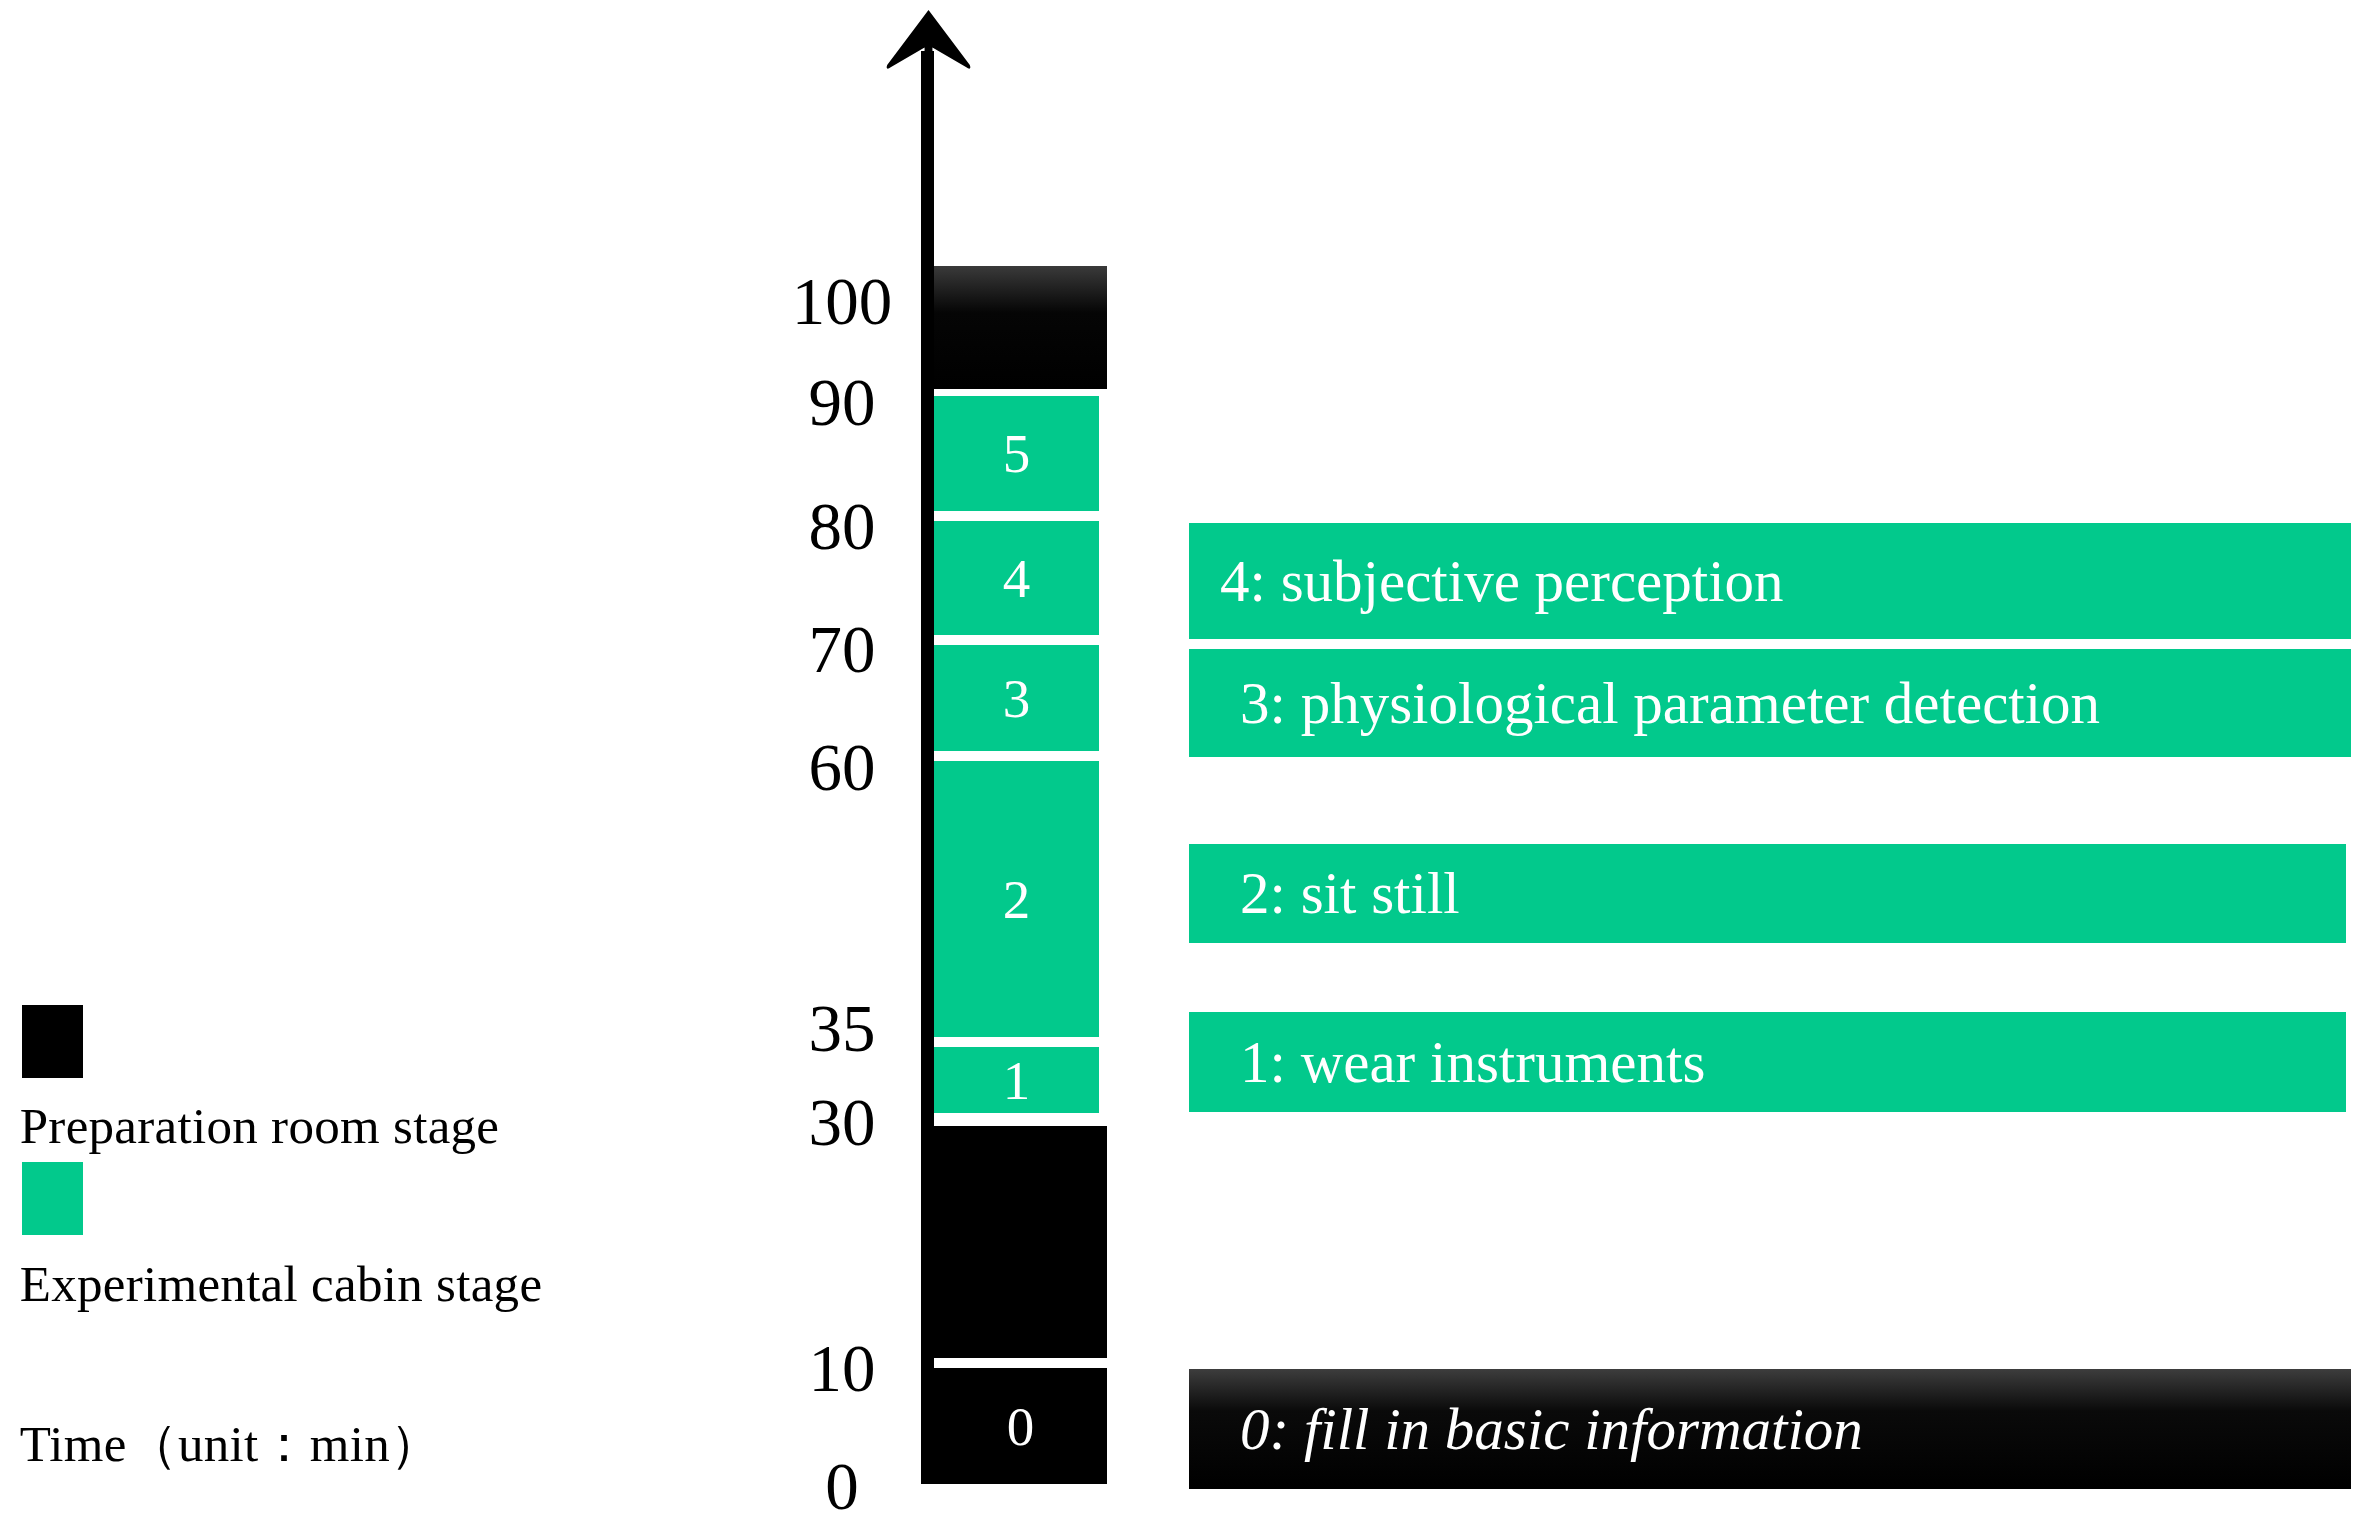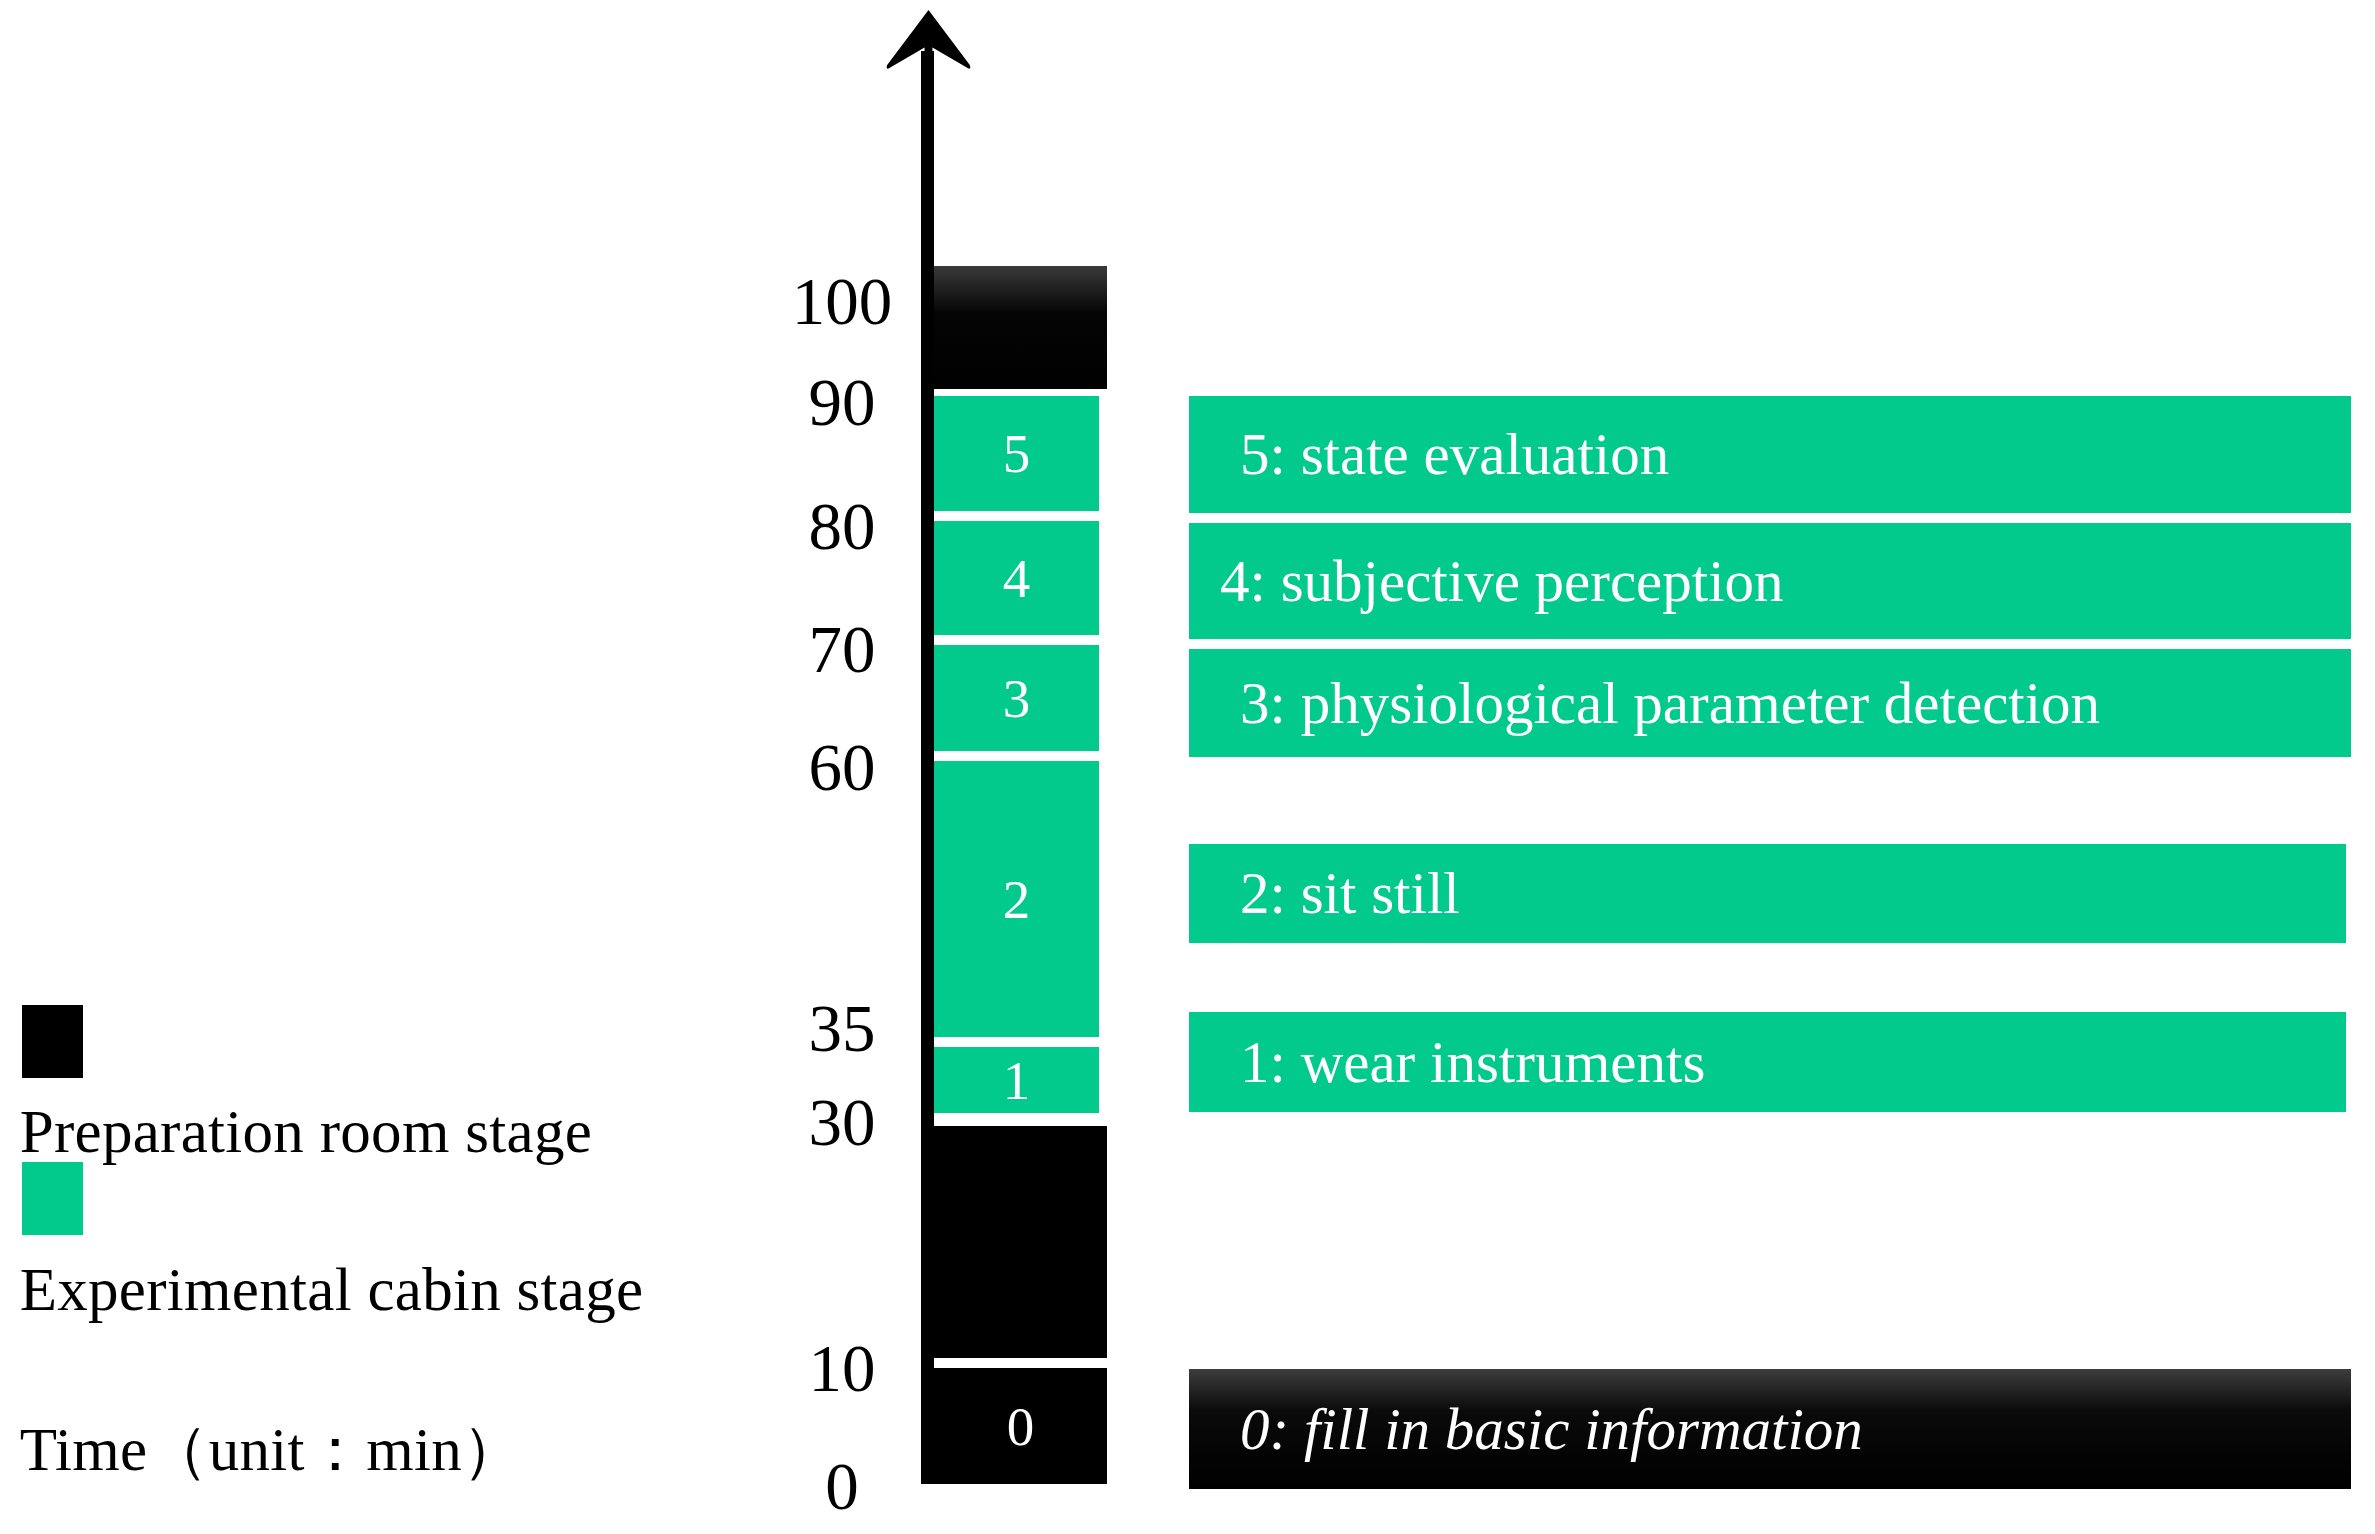--- a/index.html
+++ b/index.html
@@ -22,21 +22,21 @@
   .legend-swatch {
     position: absolute;
     width: 61px;
     height: 73px;
   }
   .legend-swatch.black { background: #000000; }
   .legend-swatch.green { background: #02C98C; }
 
   .legend-label {
     position: absolute;
-    font-size: 61px;
+    font-size: 51px;
     line-height: 1;
     white-space: nowrap;
     letter-spacing: 0.3px;
   }
 
   #legend-swatch-prep   { left: 2px;  top: 1005px; }
   #legend-label-prep    { left: 0px;  top: 1101px; }
   #legend-swatch-cabin  { left: 2px;  top: 1162px; }
   #legend-label-cabin   { left: 0px;  top: 1259px; }
   #legend-label-time    { left: 0px;  top: 1419px; }
@@ -178,21 +178,20 @@
 
   <div class="seg green" style="top:1047px; height:66px;">1</div>
 
   <div class="seg black" style="top:1126px; height:232px;"></div>
 
   <div class="seg black" style="top:1368px; height:116px;">0</div>
 </div>
 
 <div id="desc-bars">
 
-  <div class="desc-bar green" style="top:396px; height:117px; width:1162px;">5: state evaluation</div>
 
   <div class="desc-bar green" style="top:523px; height:116px; width:1162px;padding-left:31px;">4: subjective perception</div>
 
   <div class="desc-bar green" style="top:649px; height:108px; width:1162px;">3: physiological parameter detection</div>
 
   <div class="desc-bar green" style="top:844px; height:99px; width:1157px;">2: sit still</div>
 
   <div class="desc-bar green" style="top:1012px; height:100px; width:1157px;">1: wear instruments</div>
 
   <div class="desc-bar black" style="top:1369px; height:120px; width:1162px;font-style:italic;">0: fill in basic information</div>

